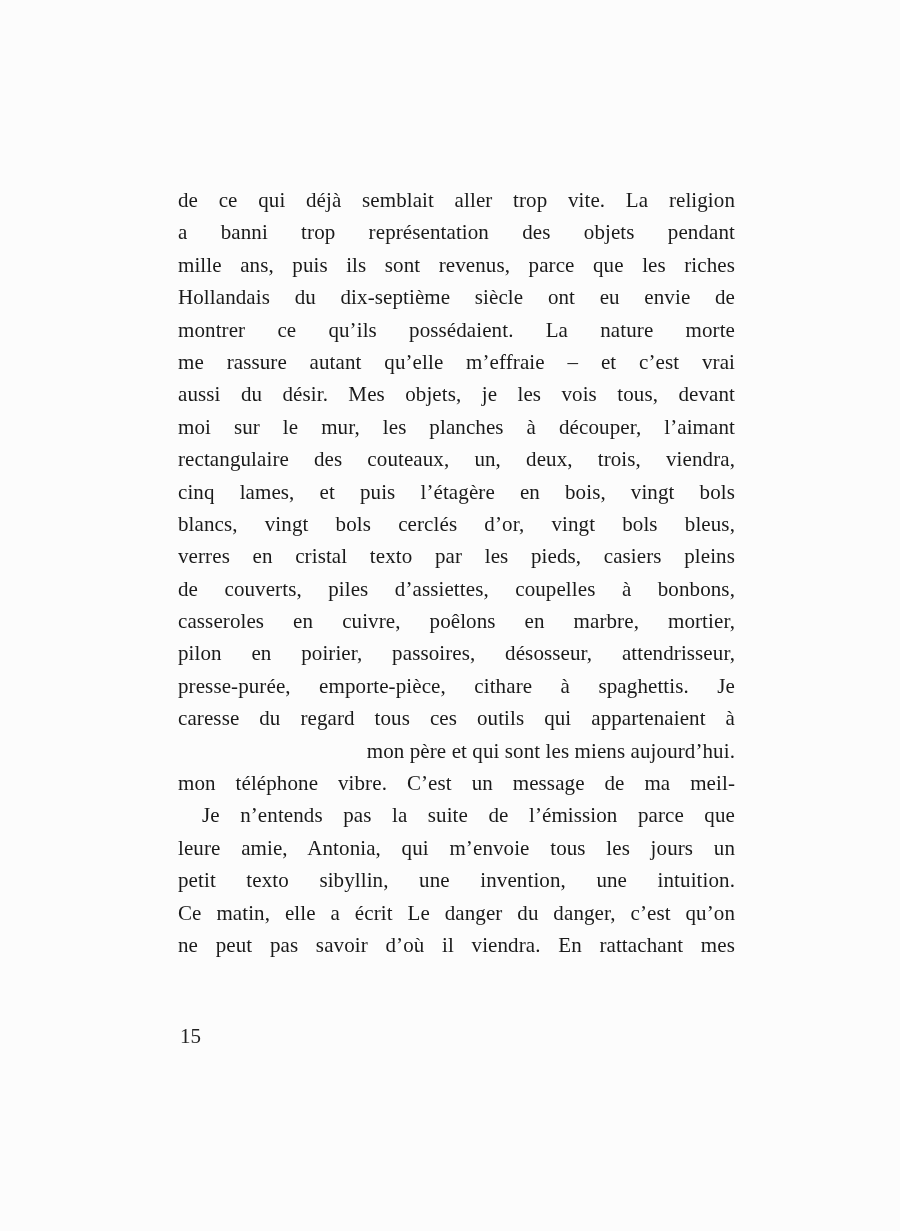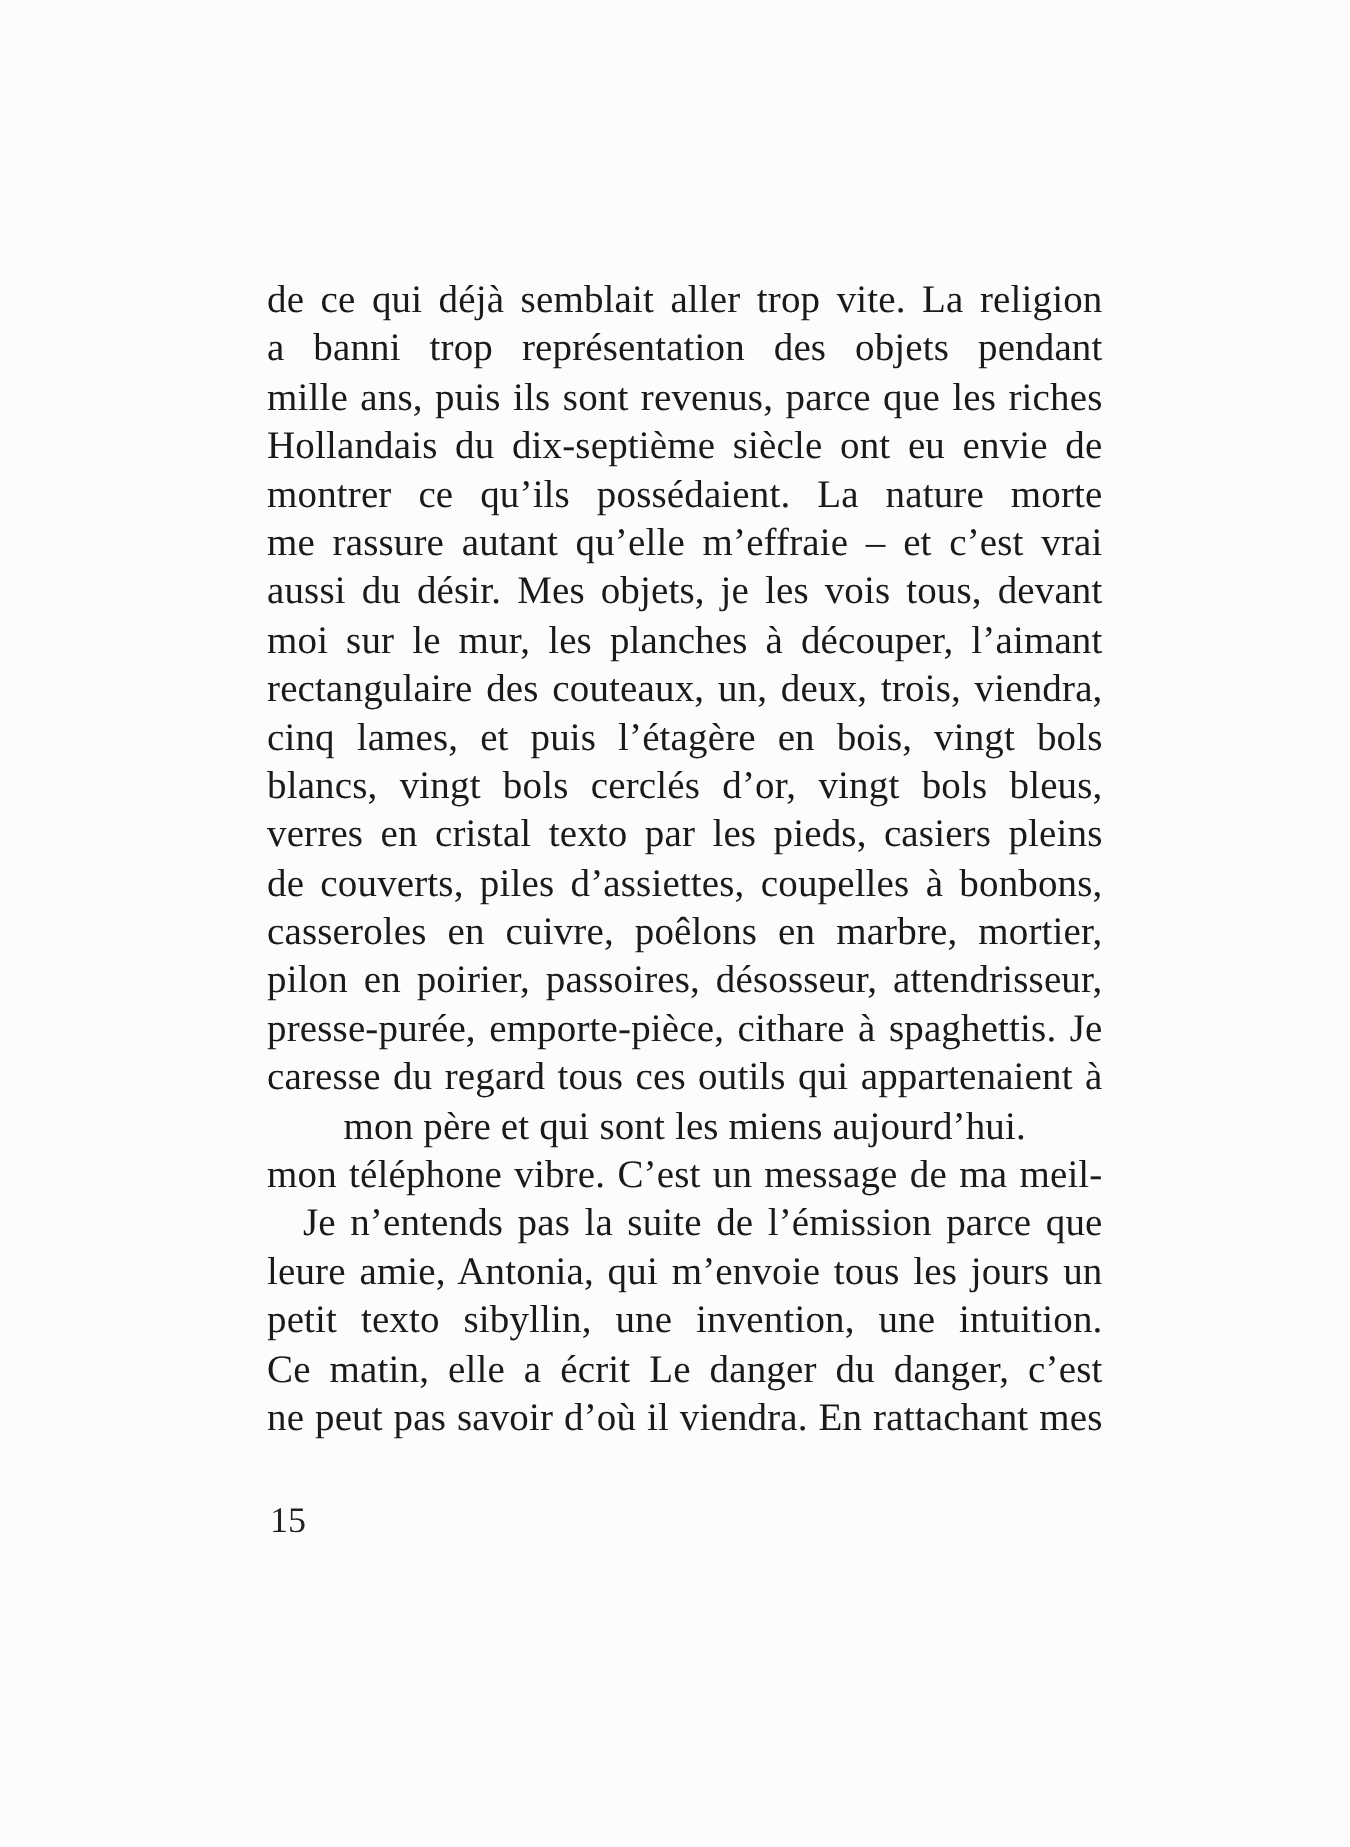--- a/index.html
+++ b/index.html
@@ -18,44 +18,44 @@
   .book-page {
     position: absolute;
     inset: 0;
     background: #fcfcfc;
   }
   .text-block {
     position: absolute;
     left: 178px;
     top: 184px;
     width: 557px;
-    font-size: 26px;
+    font-size: 21px;
     line-height: 32.4px;
     letter-spacing: 0.1px;
   }
   .line {
     height: 32.4px;
     white-space: normal;
     overflow: hidden;
-    text-align: center;
+    text-align: right;
   }
   .line.j {
     text-align: justify;
     text-align-last: justify;
   }
   .line.ind {
     text-indent: 24px;
   }
   .it {
   }
   .page-number {
     position: absolute;
     left: 180px;
-    top: 1000px;
-    font-size: 24px;
+    top: 1022px;
+    font-size: 21px;
     line-height: 28px;
     color: #222222;
   }
 </style>
 </head>
 <body>
 
 <div class="book-page">
   <div class="text-block">
       <div class="line j"><span>de ce qui déjà semblait aller trop vite. La religion</span></div>

